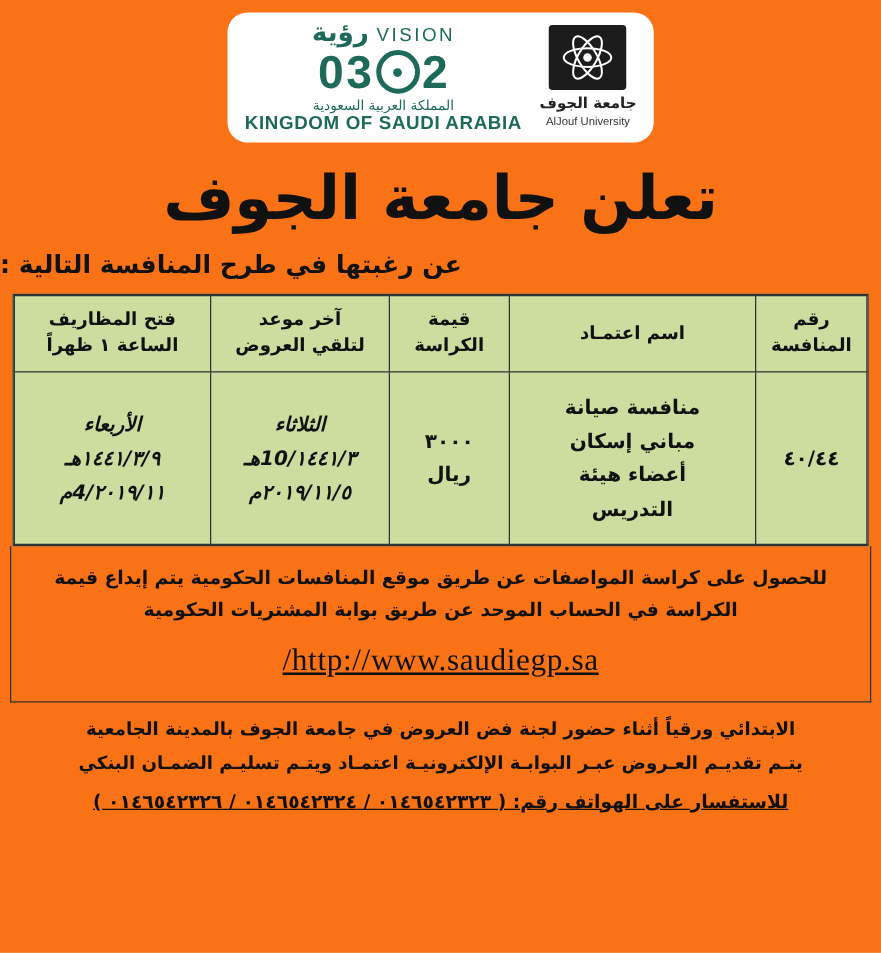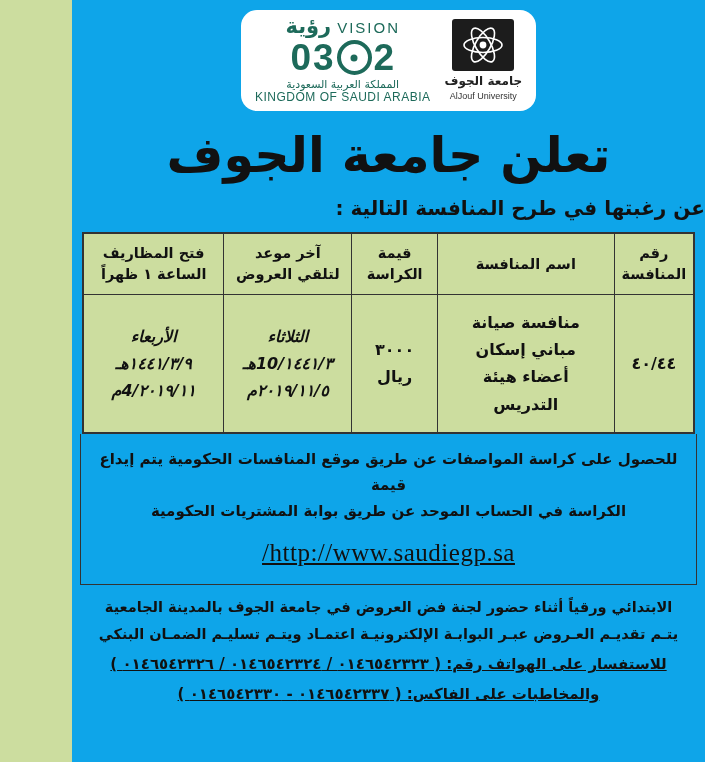--- a/index.html
+++ b/index.html
@@ -8,23 +8,23 @@
   }
   body {
     width: 705px;
     height: 762px;
     background: #ccdd9f;
     font-family: "Liberation Serif", serif;
     overflow: hidden;
   }
   .page {
     position: relative;
-    width: 633px;
+    width: 705px;
     height: 762px;
-    background: #0ea5e9;
+    background: #f97316;
     box-sizing: border-box;
   }
 
   
   .logo-bar {
     width: 100%;
     display: flex;
     justify-content: center;
     padding-top: 10px;
   }
@@ -93,25 +93,26 @@
     border-radius: 50%;
     transform: translate(-50%, -50%);
   }
   .vision-sub-ar {
     font-size: 11px;
     color: #1d6a5a;
     margin-top: 3px;
     font-family: "DejaVu Sans", sans-serif;
   }
   .vision-sub-en {
-    font-size: 12px;
+    font-size: 15px;
     color: #1d6a5a;
     letter-spacing: 0.5px;
     font-family: "Liberation Sans", sans-serif;
     margin-top: 1px;
+    font-weight: bold;
   }
   .uni-block {
     display: flex;
     flex-direction: column;
     align-items: center;
     gap: 3px;
   }
   .uni-mark {
     width: 62px;
     height: 52px;
@@ -137,21 +138,21 @@
   .headline {
     text-align: center;
     font-family: "DejaVu Sans", sans-serif;
     font-weight: bold;
     font-size: 49px;
     color: #111;
     margin-top: 16px;
     letter-spacing: -1px;
   }
   .subhead {
-    text-align: right;
+    text-align: left;
     font-family: "DejaVu Sans", sans-serif;
     font-weight: bold;
     font-size: 20px;
     color: #111;
     margin-top: 12px;
     margin-bottom: 12px;
   }
 
   
   .tbl-wrap {
@@ -293,21 +294,21 @@
         <col class="col-offer">
         <col class="col-open">
       </colgroup>
       <thead>
         <tr>
           <th>
             <div>رقم</div>
             <div>المنافسة</div>
           </th>
           <th>
-            <div>اسم المنافسة</div>
+            <div>اسم اعتمـاد</div>
           </th>
           <th>
             <div>قيمة</div>
             <div>الكراسة</div>
           </th>
           <th>
             <div>آخر موعد</div>
             <div>لتلقي العروض</div>
           </th>
           <th>
@@ -347,16 +348,15 @@
   <div class="notice">
     <div>للحصول على كراسة المواصفات عن طريق موقع المنافسات الحكومية يتم إيداع قيمة</div>
     <div>الكراسة في الحساب الموحد عن طريق بوابة المشتريات الحكومية</div>
     <a class="url" href="#">/http://www.saudiegp.sa</a>
   </div>
 
   <div class="footer">
     <div class="line">الابتدائي ورقياً أثناء حضور لجنة فض العروض في جامعة الجوف بالمدينة الجامعية</div>
     <div class="line">يتـم تقديـم العـروض عبـر البوابـة الإلكترونيـة اعتمـاد ويتـم تسليـم الضمـان البنكي</div>
     <div class="phones">للاستفسار على الهواتف رقم: ( ٠١٤٦٥٤٢٣٢٣ / ٠١٤٦٥٤٢٣٢٤ / ٠١٤٦٥٤٢٣٢٦ )</div>
-    <div class="phones">والمخاطبات على الفاكس: ( ٠١٤٦٥٤٢٣٣٧ - ٠١٤٦٥٤٢٣٣٠ )</div>
   </div>
 
 </div>
 
 </body></html>

